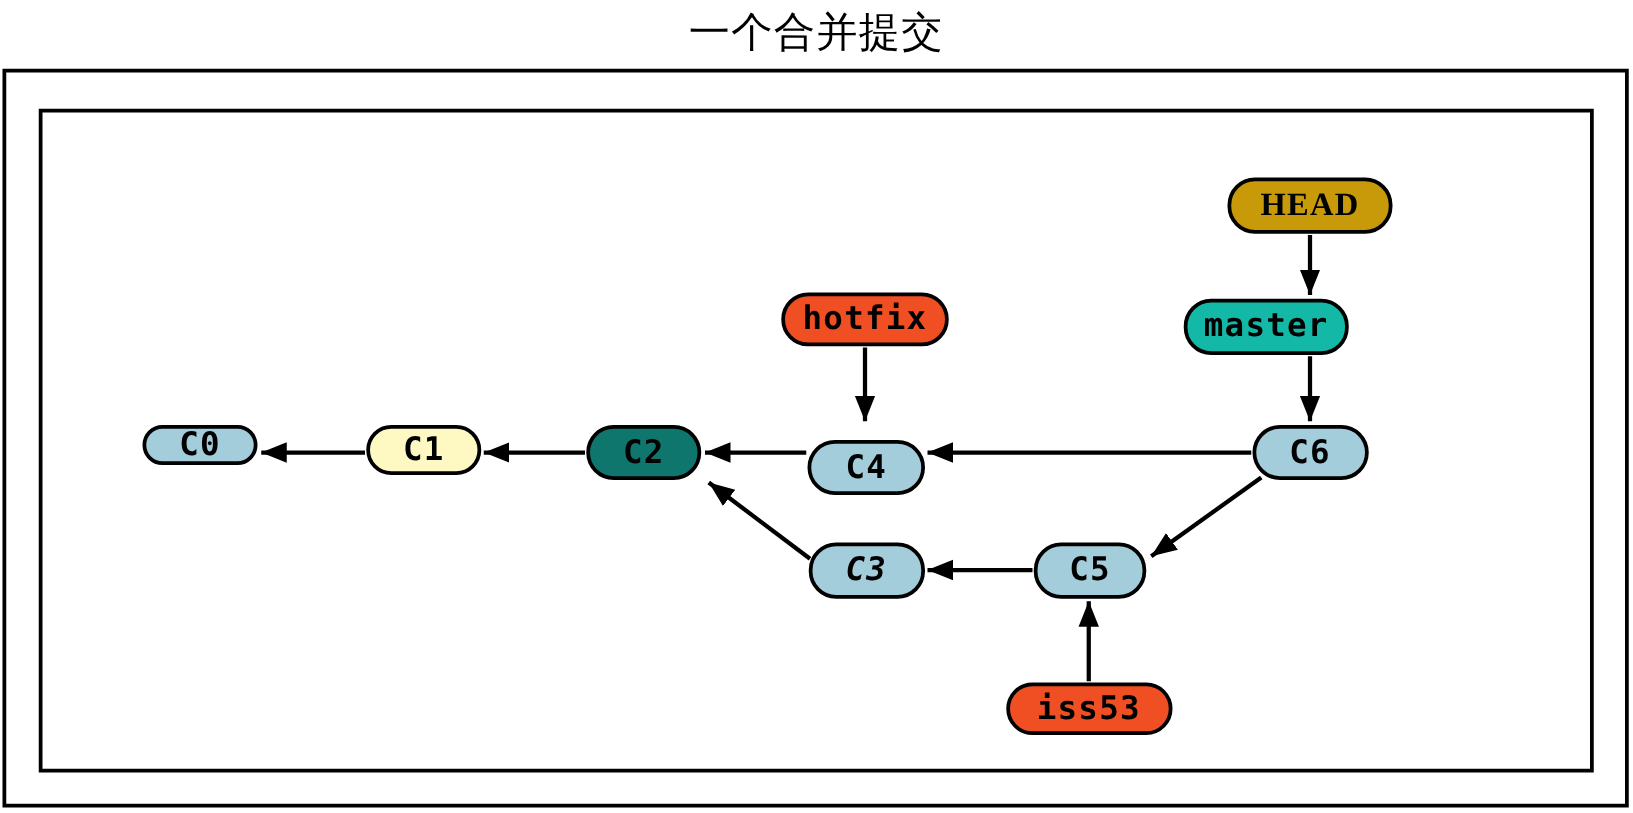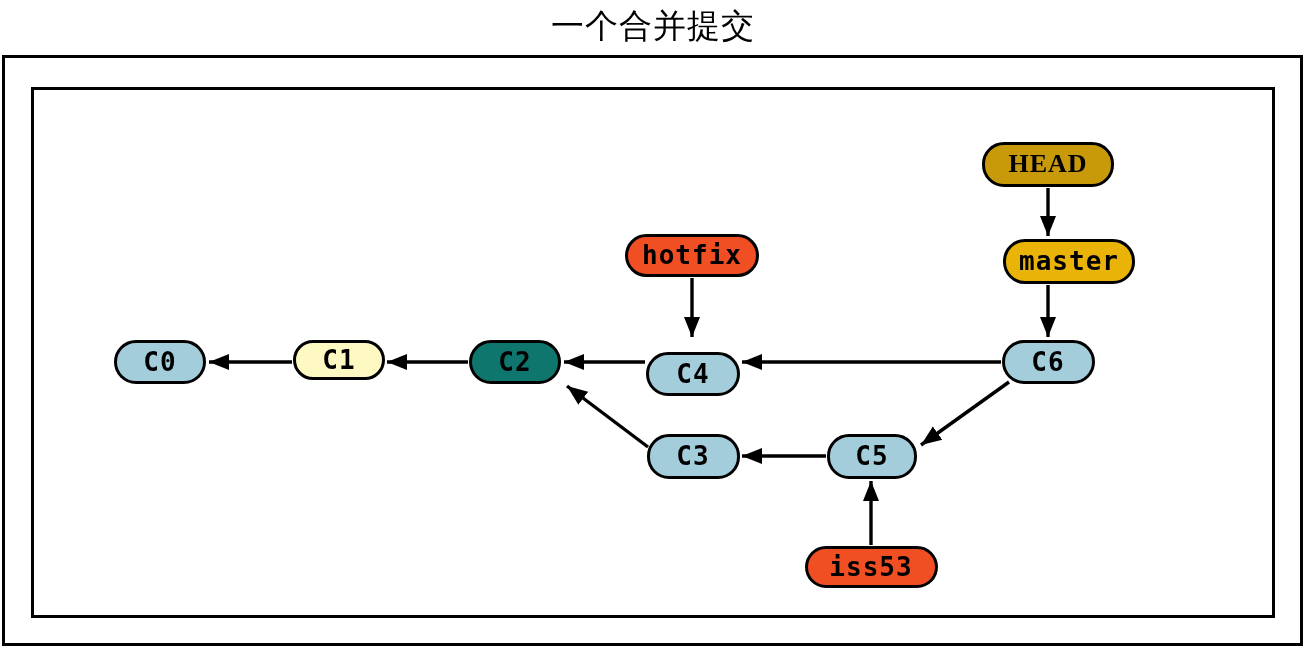--- a/index.html
+++ b/index.html
@@ -73,23 +73,23 @@
     <line x1="292" y1="362" x2="209" y2="362" stroke="#000000" stroke-width="3.4" marker-end="url(#arrow)"></line>
     <line x1="468" y1="362" x2="387" y2="362" stroke="#000000" stroke-width="3.4" marker-end="url(#arrow)"></line>
     <line x1="645" y1="362" x2="564" y2="362" stroke="#000000" stroke-width="3.4" marker-end="url(#arrow)"></line>
     <line x1="1001" y1="362" x2="742" y2="362" stroke="#000000" stroke-width="3.4" marker-end="url(#arrow)"></line>
     <line x1="826" y1="456" x2="742" y2="456" stroke="#000000" stroke-width="3.4" marker-end="url(#arrow)"></line>
     <line x1="648" y1="447" x2="567" y2="386" stroke="#000000" stroke-width="3.4" marker-end="url(#arrow)"></line>
     <line x1="1009" y1="382" x2="921" y2="445" stroke="#000000" stroke-width="3.4" marker-end="url(#arrow)"></line>
   </svg>
 <div id="nodes">
     <div class="node node-head" style="left: 982px; top: 141.5px; width: 132px; height: 45px; background: rgb(200, 154, 10); font-family: Liberation Serif, serif;">HEAD</div>
-    <div class="node node-branch" style="left: 1003px; top: 238.5px; width: 132px; height: 45px; background: #eab308;">master</div>
+    <div class="node node-branch" style="left: 947px; top: 238.5px; width: 132px; height: 45px; background: #14b8a6;">master</div>
     <div class="node node-branch" style="left: 625px; top: 233.5px; width: 134px; height: 43px; background: rgb(240, 78, 35);">hotfix</div>
     <div class="node node-branch" style="left: 804.5px; top: 546px; width: 133px; height: 42px; background: rgb(240, 78, 35);">iss53</div>
-    <div class="node node-commit" style="left: 114px; top: 340px; width: 92px; height: 44px; background: rgb(163, 205, 218);">C0</div>
+    <div class="node node-commit" style="left: 114px; top: 340px; width: 92px; height: 32px; background: rgb(163, 205, 218);">C0</div>
     <div class="node node-commit" style="left: 293px; top: 340px; width: 92px; height: 40px; background: #fef9c3;">C1</div>
     <div class="node node-commit" style="left: 469px; top: 340px; width: 92px; height: 44px; background: #0f766e;">C2</div>
     <div class="node node-commit" style="left: 646px; top: 352px; width: 94px; height: 44px; background: rgb(163, 205, 218);">C4</div>
     <div class="node node-commit" style="left: 1001.5px; top: 340px; width: 93px; height: 44px; background: rgb(163, 205, 218);">C6</div>
-    <div class="node node-commit" style="left: 646.5px; top: 433.5px; width: 93px; height: 45px; background: rgb(163, 205, 218);">C3</div>
+    <div class="node node-commit" style="left: 646.5px; top: 433.5px; width: 93px; height: 45px; background: rgb(163, 205, 218); font-style: italic;">C3</div>
     <div class="node node-commit" style="left: 827px; top: 433.5px; width: 90px; height: 45px; background: rgb(163, 205, 218);">C5</div>
   </div>
 
 </body></html>

